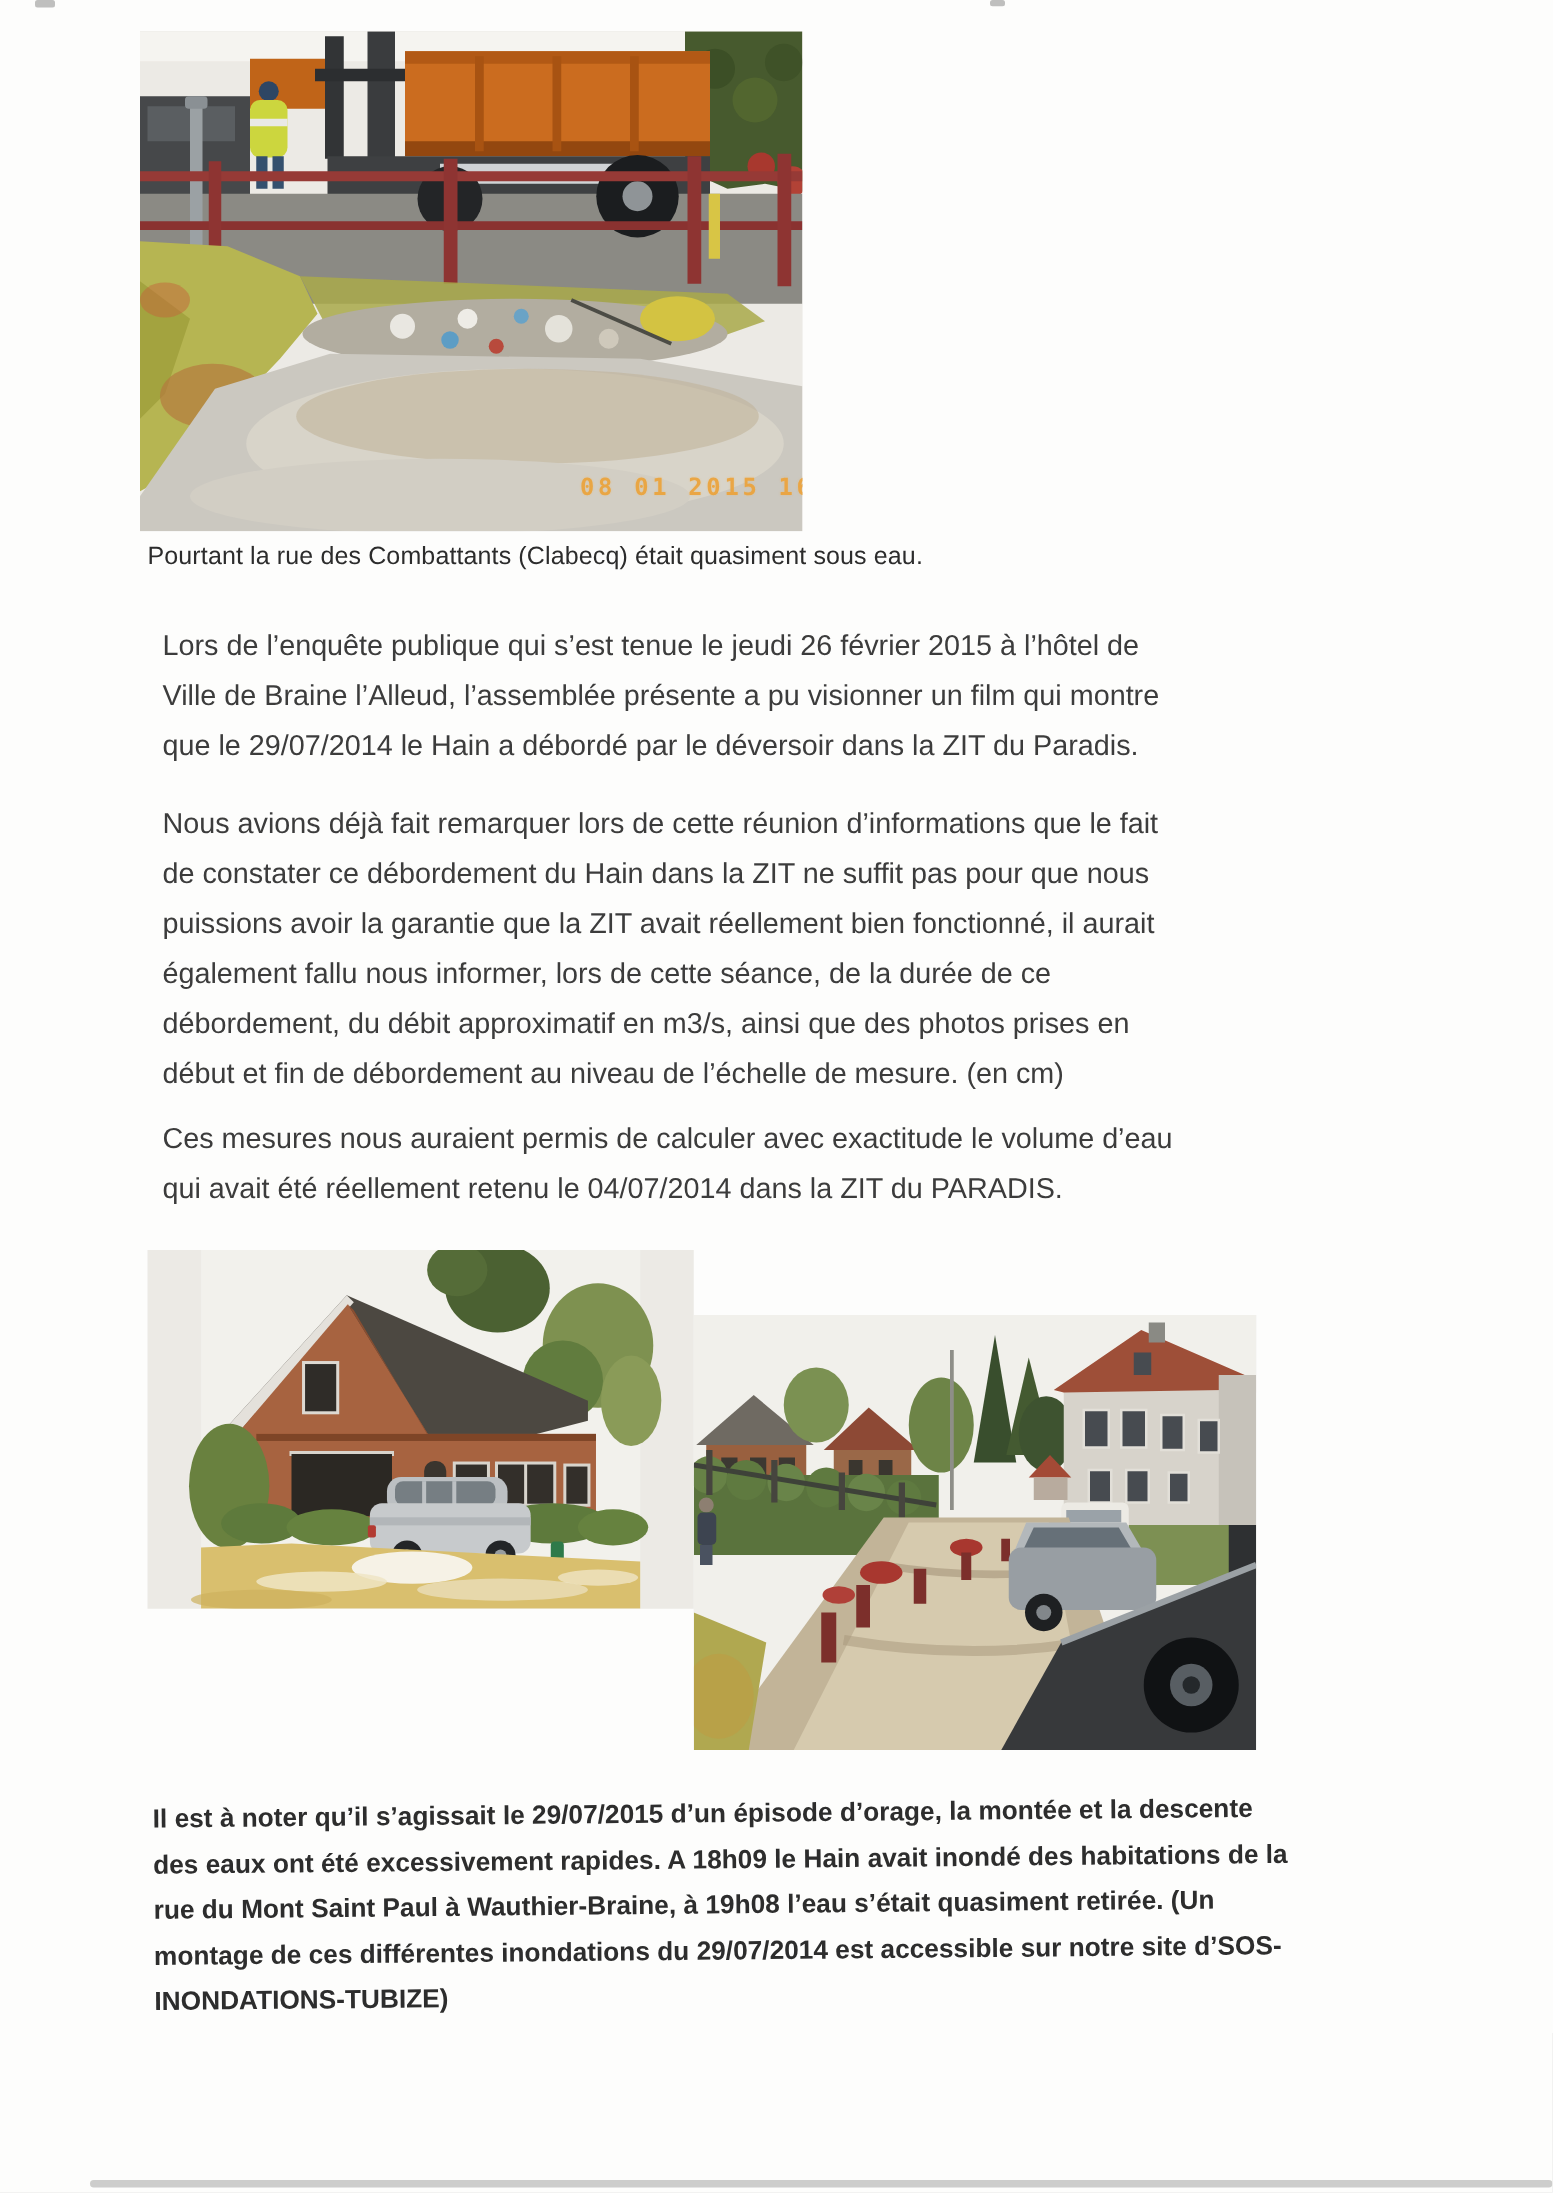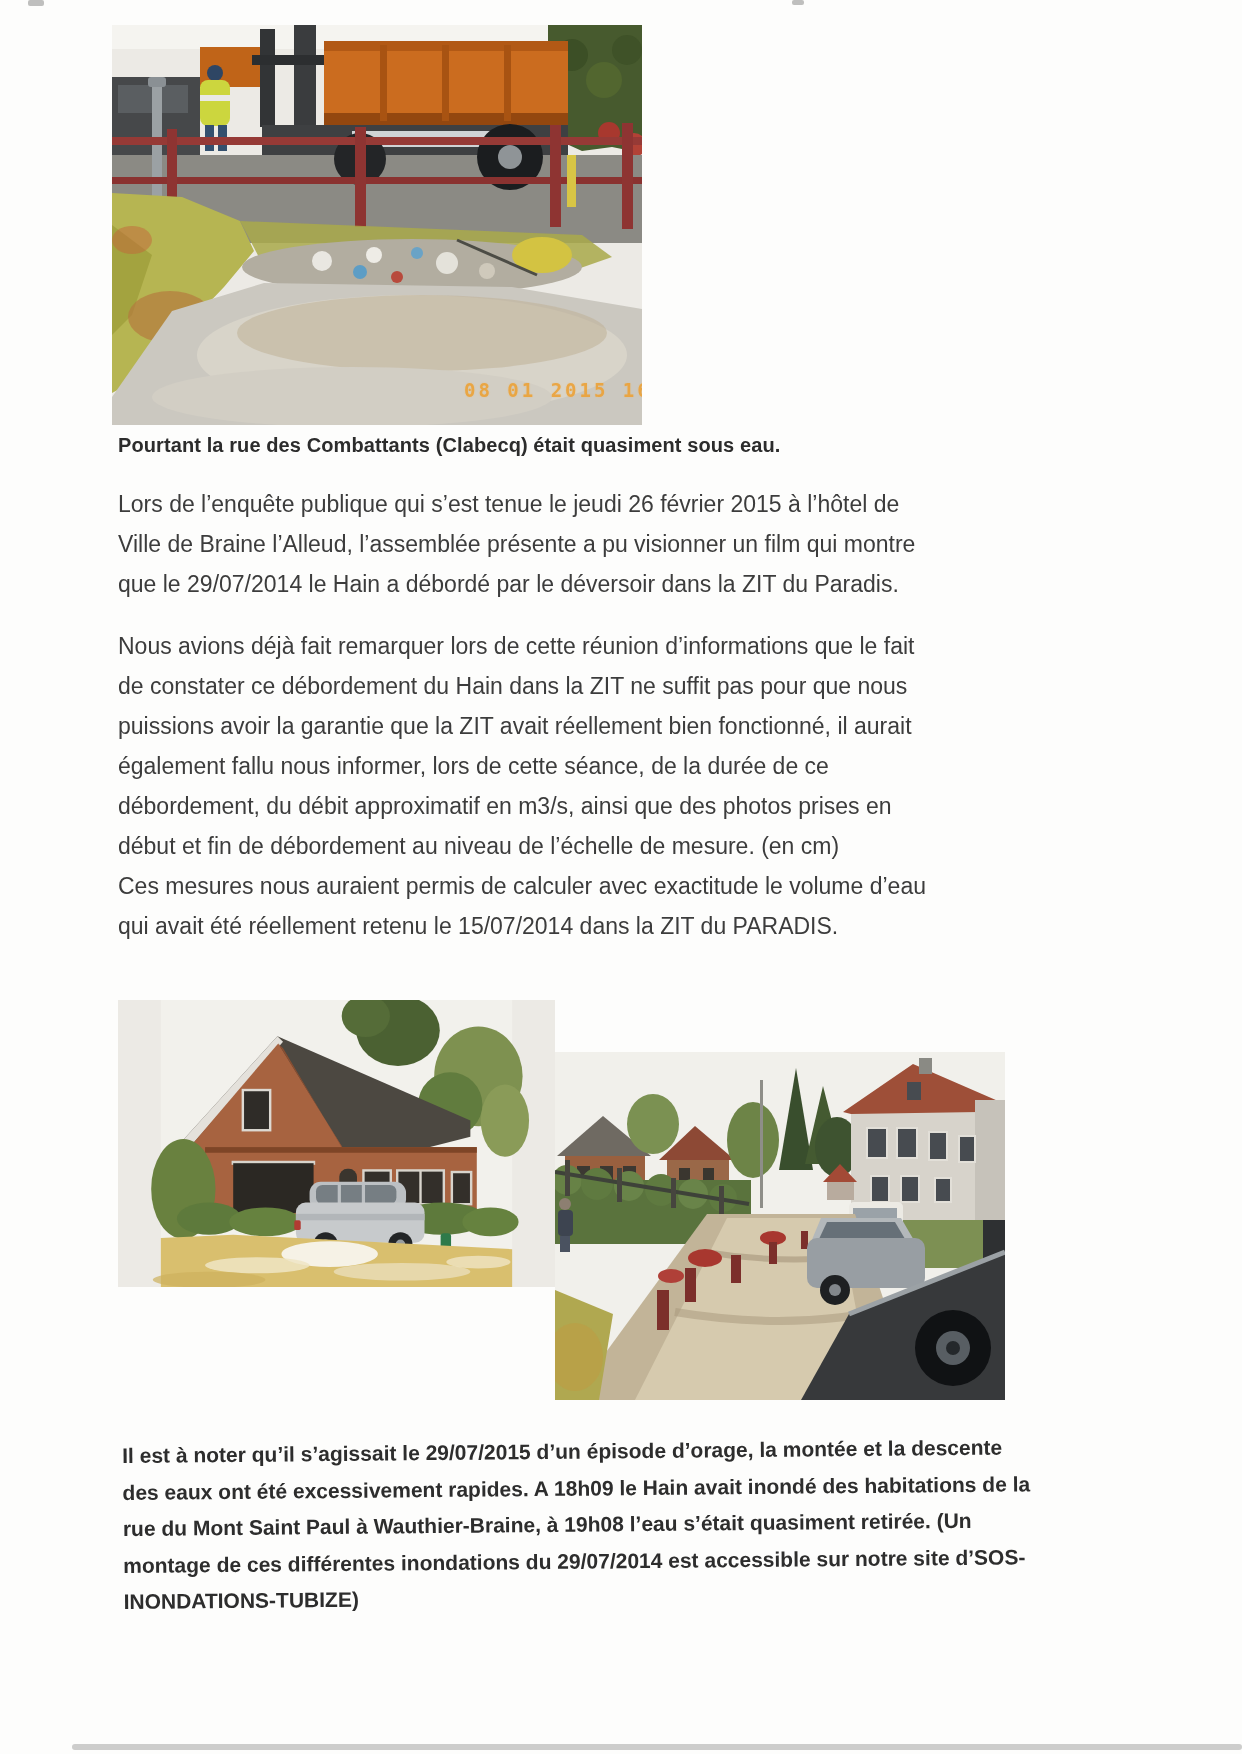--- a/index.html
+++ b/index.html
@@ -11,27 +11,27 @@
   .photo{position:absolute;overflow:hidden;background:#eceae5;}
   .photo svg{display:block;width:100%;height:100%;}
   .ts{
     position:absolute;color:#eba43e;font-weight:bold;
     font-family:"DejaVu Sans Mono",monospace;letter-spacing:3px;
     opacity:.95;white-space:nowrap;text-shadow:0 0 2px rgba(240,180,90,.45);
   }
   .ts.small{font-size:14px;letter-spacing:1.5px;opacity:.85;}
   .caption{
     position:absolute;left:118px;top:434px;width:900px;
-    font-size:20px;font-weight:bold;color:#2c2c2c;letter-spacing:.1px;
+    font-size:20px;font-weight:normal;color:#2c2c2c;letter-spacing:.1px;
   }
   .bodytext{
     position:absolute;left:118px;top:484px;width:980px;
     font-size:23px;line-height:40px;color:#3c3c3c;
   }
-  .bodytext p{margin:0;white-space:pre-line;}
+  .bodytext p{margin:12px;white-space:pre-line;}
   .bodytext p.gap{margin-top:22px;}
   .footer{
     position:absolute;left:122px;top:1438px;width:1040px;
     font-size:21px;font-weight:bold;line-height:36.5px;color:#2d2d2d;
     white-space:pre-line;transform:rotate(-0.55deg);transform-origin:0 0;
   }
   .speck{position:absolute;background:#8d8d8b;opacity:.55;border-radius:2px;}
   .scan-edge{position:absolute;left:72px;top:1744px;width:1170px;height:6px;background:#9e9e9c;opacity:.5;border-radius:3px;}
 </style>
 </head>
@@ -131,21 +131,21 @@
     <p>Lors de l’enquête publique qui s’est tenue le jeudi 26 février 2015 à l’hôtel de
 Ville de Braine l’Alleud, l’assemblée présente a pu visionner un film qui montre
 que le 29/07/2014 le Hain a débordé par le déversoir dans la ZIT du Paradis.</p>
     <p class="gap">Nous avions déjà fait remarquer lors de cette réunion d’informations que le fait
 de constater ce débordement du Hain dans la ZIT ne suffit pas pour que nous
 puissions avoir la garantie que la ZIT avait réellement bien fonctionné, il aurait
 également fallu nous informer, lors de cette séance, de la durée de ce
 débordement, du débit approximatif en m3/s, ainsi que des photos prises en
 début et fin de débordement au niveau de l’échelle de mesure. (en cm)</p>
     <p>Ces mesures nous auraient permis de calculer avec exactitude le volume d’eau
-qui avait été réellement retenu le 15/07/2014 dans la ZIT du PARADIS.</p>
+qui avait été réellement retenu le 04/07/2014 dans la ZIT du PARADIS.</p>
   </div>
 
   <div class="photo" style="left:118px;top:1000px;width:437px;height:287px;font-style:italic;">
     <svg viewBox="0 0 437 357">
       <rect width="437" height="357" fill="#f2f1ec"></rect>
       <g>
         <ellipse cx="295" cy="38" rx="52" ry="44" fill="#4b6132"></ellipse>
         <ellipse cx="255" cy="20" rx="30" ry="26" fill="#556c38"></ellipse>
         <ellipse cx="395" cy="95" rx="55" ry="62" fill="#7e9150"></ellipse>
         <ellipse cx="360" cy="130" rx="40" ry="40" fill="#617c3e"></ellipse>

